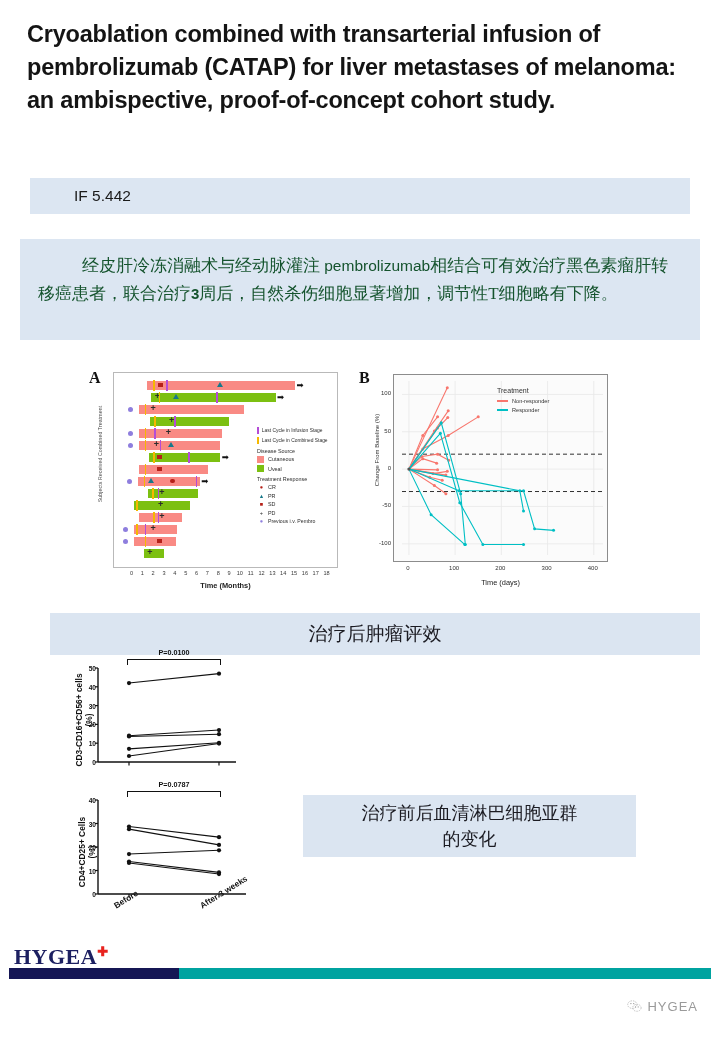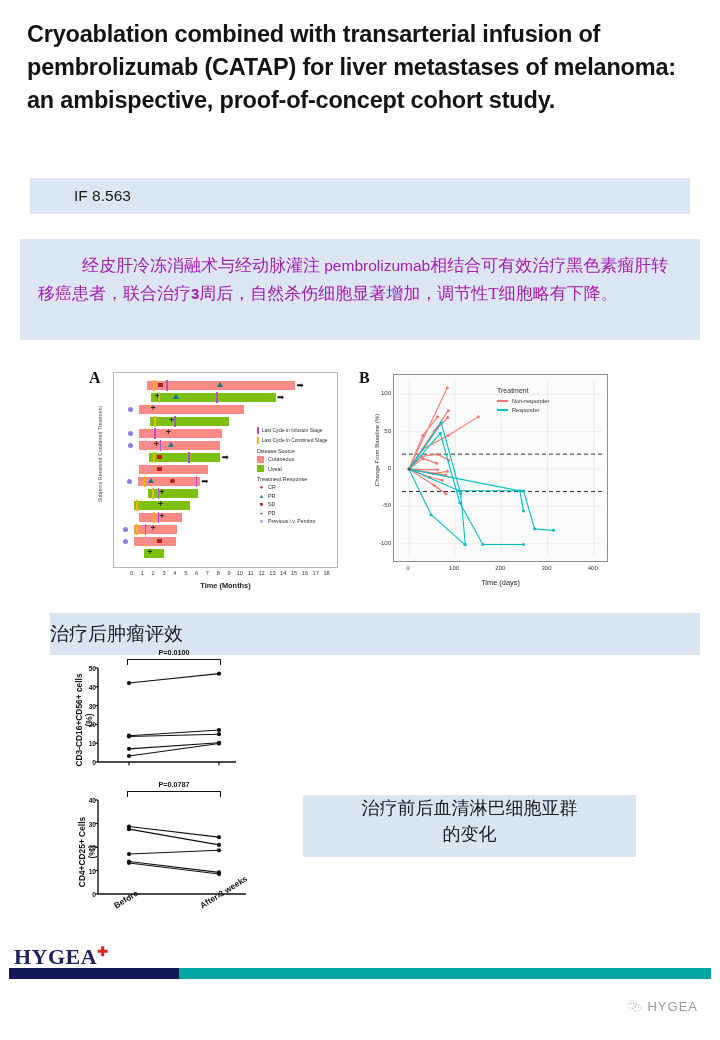--- a/index.html
+++ b/index.html
@@ -25,30 +25,30 @@
   }
   .journal-ref { font-size: 15.5px; color: #1a1a1a; margin-left: 13px; }
   .journal-if  { font-size: 15.5px; color: #1a1a1a; margin-left: 44px; }
 
   
   .abstract {
     position: absolute; left: 20px; top: 239px; width: 680px; height: 101px;
     background: #dce6f2; padding: 13px 18px 0 18px;
   }
   .abstract p {
-    font-size: 17px; line-height: 28px; color: #a21caf;
+    font-size: 17px; line-height: 28px; color: #14532d;
     font-family: "Liberation Serif", serif; text-indent: 44px;
   }
   .abstract .latin { font-family: "Liberation Sans", sans-serif; font-size: 15.5px; }
   .abstract .num { font-family: "Liberation Sans", sans-serif; font-weight: bold; font-size: 15px; }
 
   
   .caption-bar {
     position: absolute; background: #dbe5f1;
-    display: flex; align-items: center; 
+    display: flex; align-items: center; justify-content: center;
     font-family: "Liberation Serif", serif; color: #1b1b22;
   }
   #caption-tumor { left: 50px; top: 613px; width: 650px; height: 42px; font-size: 19px; }
   #caption-lymph {
     left: 303px; top: 795px; width: 333px; height: 62px; font-size: 18px;
     line-height: 26px; text-align: center; flex-direction: column;
   }
 
   
   #figure-row { position: absolute; left: 85px; top: 365px; width: 552px; height: 240px; }
@@ -179,21 +179,21 @@
   }
 </style>
 </head>
 <body>
 
 <div id="slide">
 
   <div class="title">Cryoablation combined with transarterial infusion of pembrolizumab (CATAP) for liver metastases of melanoma: an ambispective, proof-of-concept cohort study.</div>
 
   <div class="journal-bar">
-    <span class="journal-if">IF 8.563</span>
+    <span class="journal-if">IF 5.442</span>
   </div>
 
   <div class="abstract">
     <p><span>经皮肝冷冻消融术与经动脉灌注 </span><span class="latin">pembrolizumab</span><span>相结合可有效治疗黑色素瘤肝转移癌患者，联合治疗</span><span class="num">3</span><span>周后，自然杀伤细胞显著增加，调节性T细胞略有下降。</span></p>
   </div>
 
   <div id="figure-row">
 
     <div id="panel-a">
       <div class="panel-letter" id="panel-a-letter">A</div>

